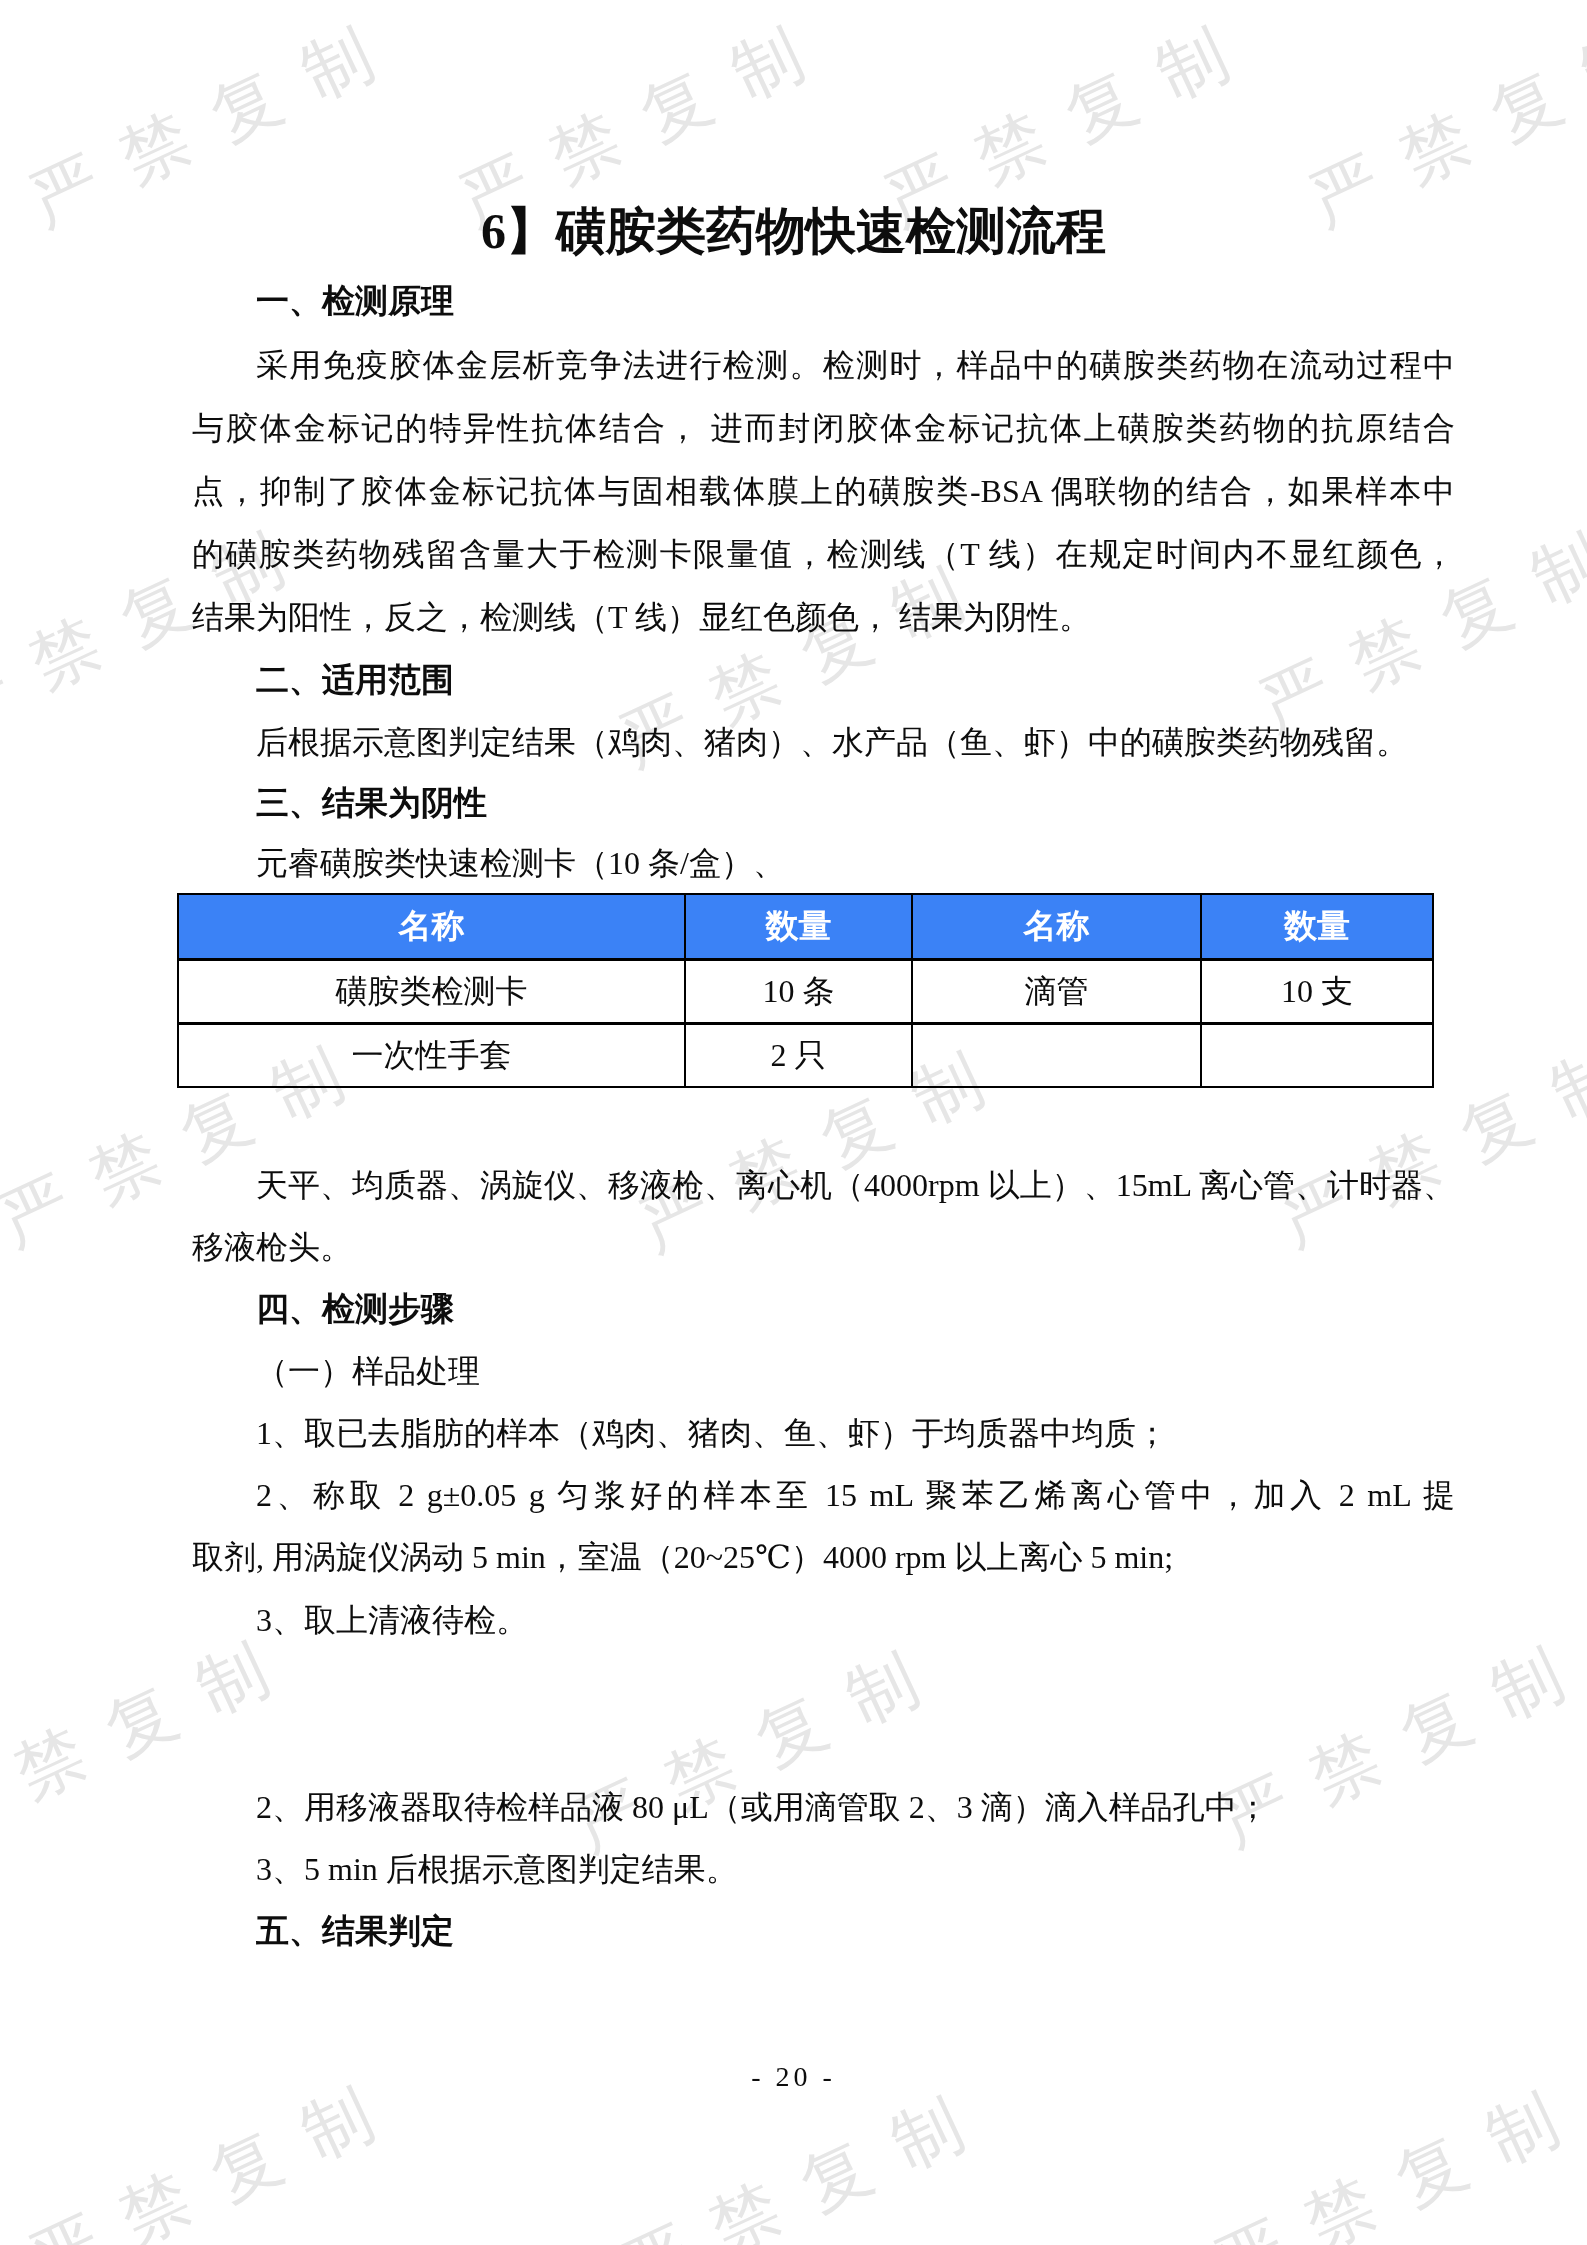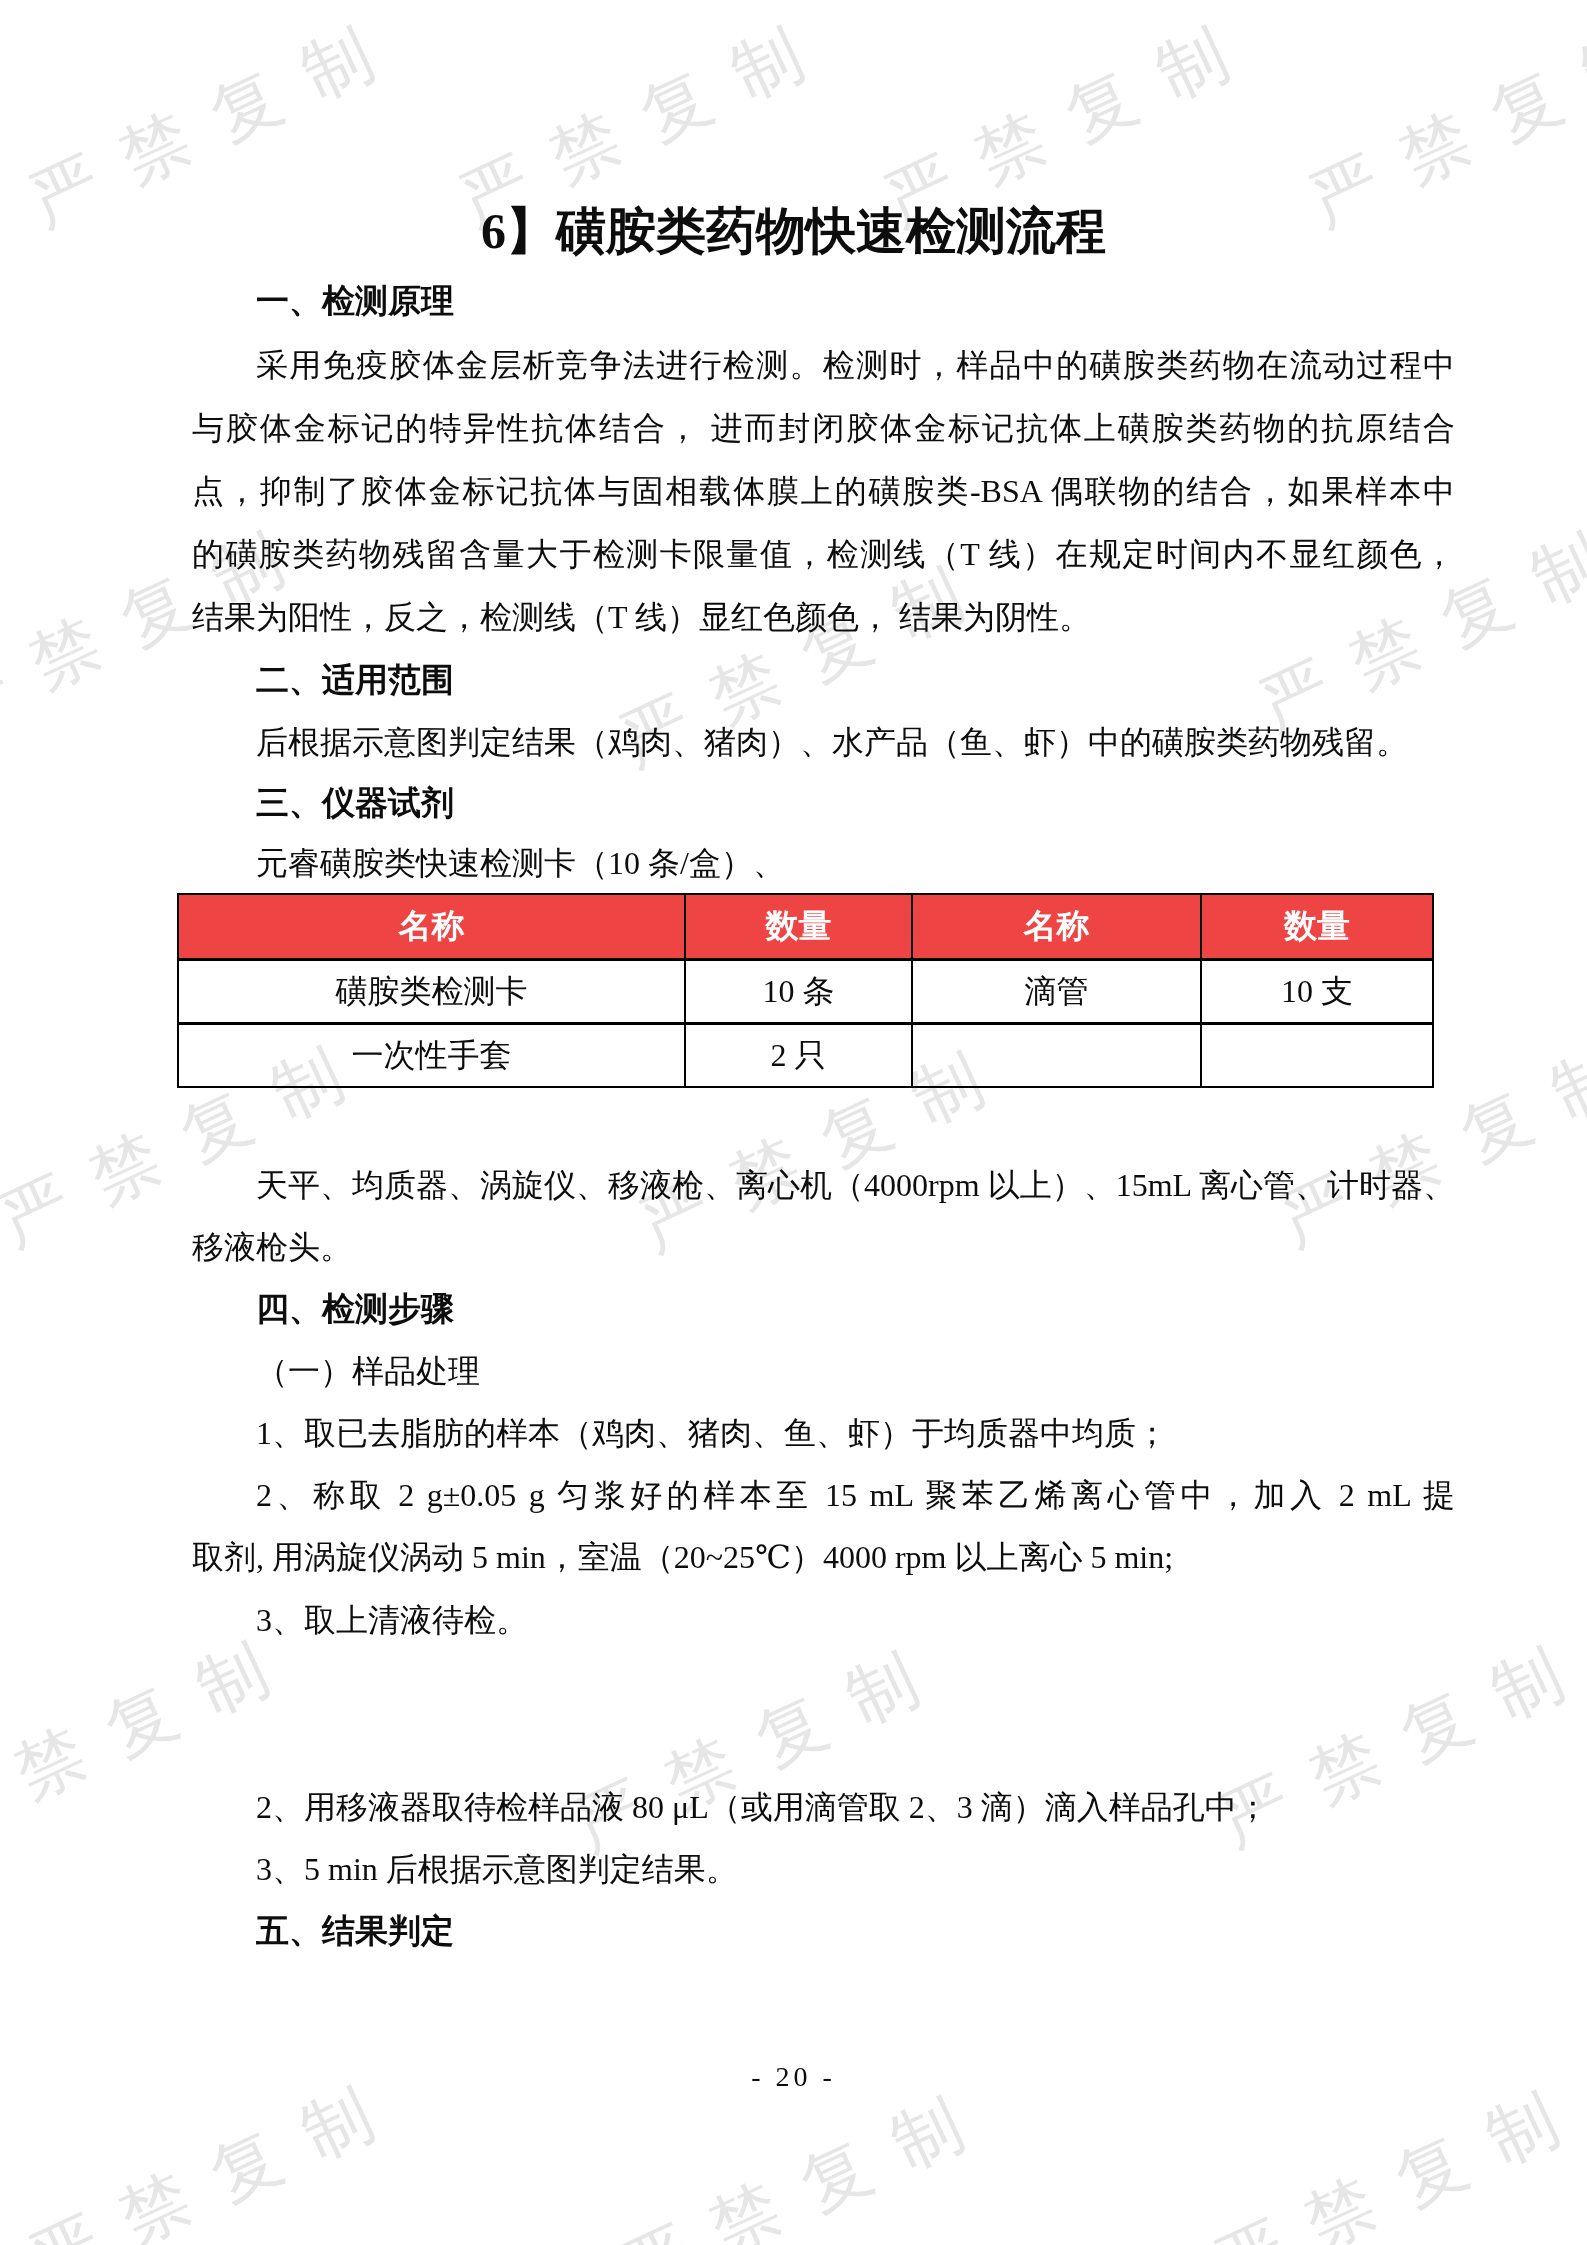--- a/index.html
+++ b/index.html
@@ -48,21 +48,21 @@
     border-collapse:collapse;table-layout:fixed;width:1255px;
     font-size:32px;
   }
   table.reagents th, table.reagents td{
     border:2px solid #000;
     text-align:center;vertical-align:middle;
     padding:0;overflow:hidden;white-space:nowrap;
   }
   table.reagents th{
     height:63px;
-    background:#ef4444;
+    background:#3b82f6;
     color:#ffffff;
     font-family:"Liberation Sans","DejaVu Sans",sans-serif;
     font-weight:700;font-size:33px;
     border-bottom:3px solid #000;
   }
   table.reagents td{height:61px;background:transparent;}
   table.reagents tr.r0 td{border-bottom:3px solid #000;}
   
   .page-num{
     position:absolute;left:0;top:2046px;width:1587px;
@@ -106,21 +106,21 @@
 
     <div class="line indent stretch" style="top:334px">采用免疫胶体金层析竞争法进行检测。检测时，样品中的磺胺类药物在流动过程中</div>
     <div class="line stretch" style="top:397px">与胶体金标记的特异性抗体结合， 进而封闭胶体金标记抗体上磺胺类药物的抗原结合</div>
     <div class="line stretch" style="top:460px">点，抑制了胶体金标记抗体与固相载体膜上的磺胺类-BSA 偶联物的结合，如果样本中</div>
     <div class="line stretch" style="top:523px">的磺胺类药物残留含量大于检测卡限量值，检测线（T 线）在规定时间内不显红颜色，</div>
     <div class="line" style="top:586px">结果为阳性，反之，检测线（T 线）显红色颜色， 结果为阴性。</div>
 
     <div class="line hd indent" style="top:649px">二、适用范围</div>
     <div class="line indent" style="top:711px">后根据示意图判定结果（鸡肉、猪肉）、水产品（鱼、虾）中的磺胺类药物残留。</div>
 
-    <div class="line hd indent" style="top:772px">三、仪器试剂</div>
+    <div class="line hd indent" style="top:772px">三、结果为阴性</div>
     <div class="line indent" style="top:832px">元睿磺胺类快速检测卡（10 条/盒）、</div>
 
     <div class="tbl-wrap">
       <table class="reagents">
         <colgroup>
           <col style="width:507px">
             <col style="width:227px">
             <col style="width:289px">
             <col style="width:232px">
         </colgroup>

